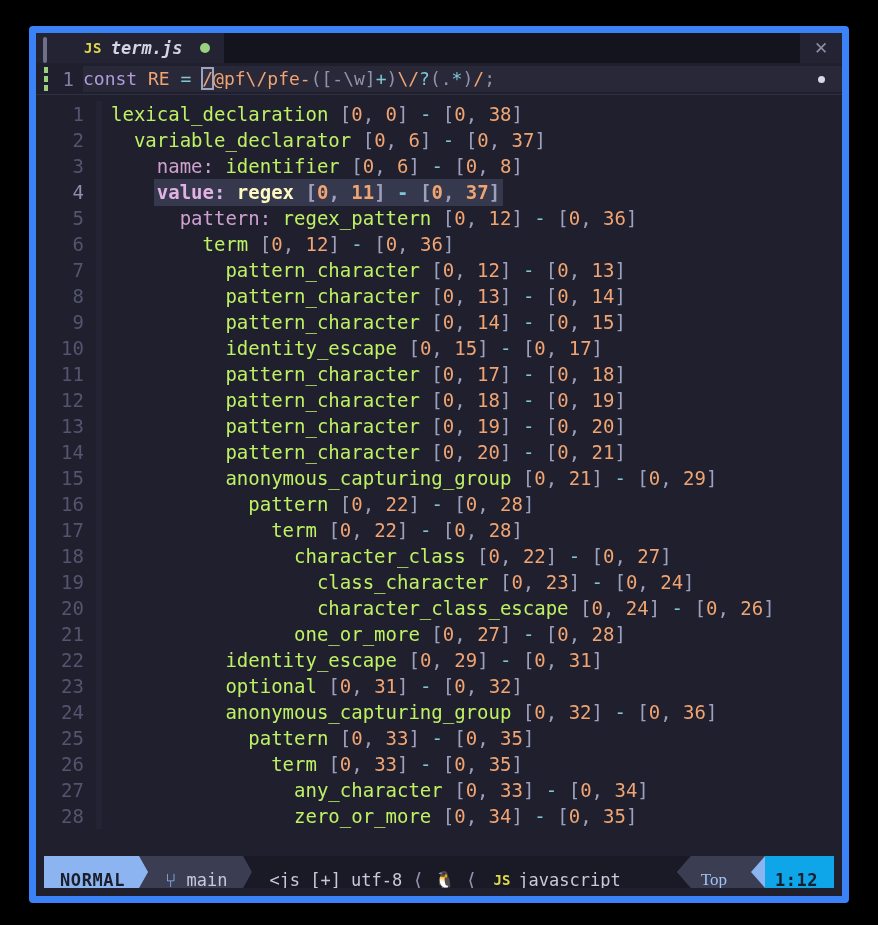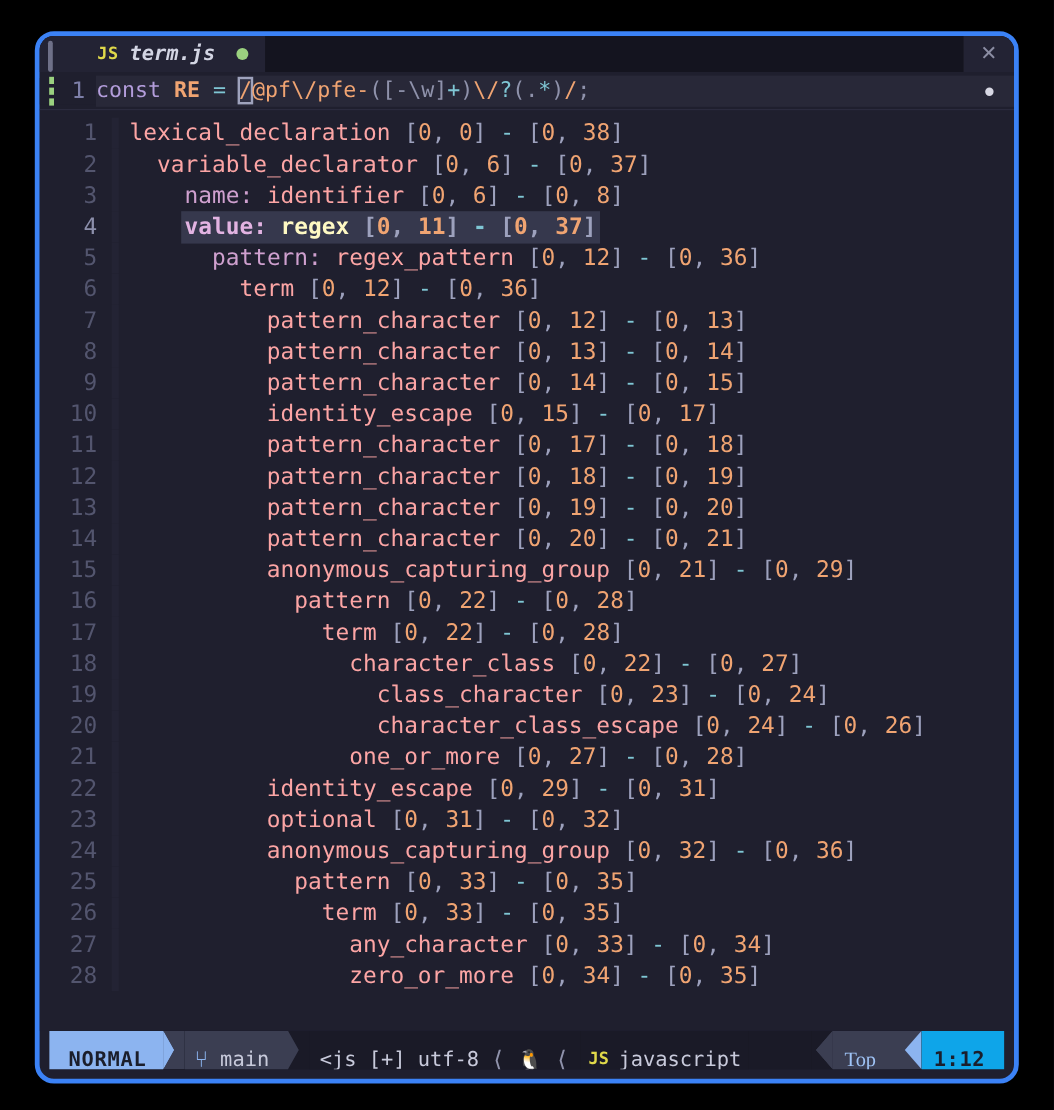--- a/index.html
+++ b/index.html
@@ -12,22 +12,22 @@
     overflow: hidden;
   }
 
   #window {
     position: absolute;
     left: 29px;
     top: 26px;
     width: 820px;
     height: 877px;
     background: #1f1f2e;
-    border-radius: 16px;
-    border: 4px solid #3b82f6;
+    border-radius: 4px;
+    border: 7px solid #3b82f6;
     overflow: hidden;
     display: flex;
     flex-direction: column;
   }
 
   
   #tabline {
     position: relative;
     height: 30px;
     background: #1a1a27;
@@ -101,21 +101,21 @@
     flex: 0 0 auto;
   }
   #src-dot {
     position: absolute;
     right: 17px; top: 13px;
     width: 7px; height: 7px;
     border-radius: 50%;
     background: #d8d8e4;
   }
   .sg-kw   { color: #b39ddb; }
-  .sg-var  { color: #f0a472; font-weight: bold; }
+  .sg-var  { color: #f0a472; }
   .sg-op   { color: #7fc6d4; }
   .sg-re   { color: #f0a472; }
   .sg-punct{ color: #8f92ab; }
   .sg-q    { color: #7fc6d4; }
   .cursor {
     outline: 2px solid #9fa3bd;
     outline-offset: -1px;
     background: #2f3044;
     color: #f0a472;
   }
@@ -163,21 +163,21 @@
   }
   .row .txt {
     flex: 1 1 auto;
     padding-left: 6px;
   }
   .row.sel .gut  { color: #8c8fab; }
   .row.sel .txt  { font-weight: 700; }
   .row.sel .hl   { background: #36384d; }
   .hl { display: inline-block; padding: 2px 3px 3px 3px; }
 
-  .node  { color: #fca5a5; }
+  .node  { color: #bef264; }
   .field { color: #cfa0cf; }
   .num   { color: #f0a472; }
   .brk   { color: #9da1bd; }
   .dash  { color: #7fc6d4; }
   .row.sel .field { color: #e2b3e2; }
   .row.sel .node  { color: #fef9c3; }
 
   
   #statusline {
     flex: 0 0 auto;

